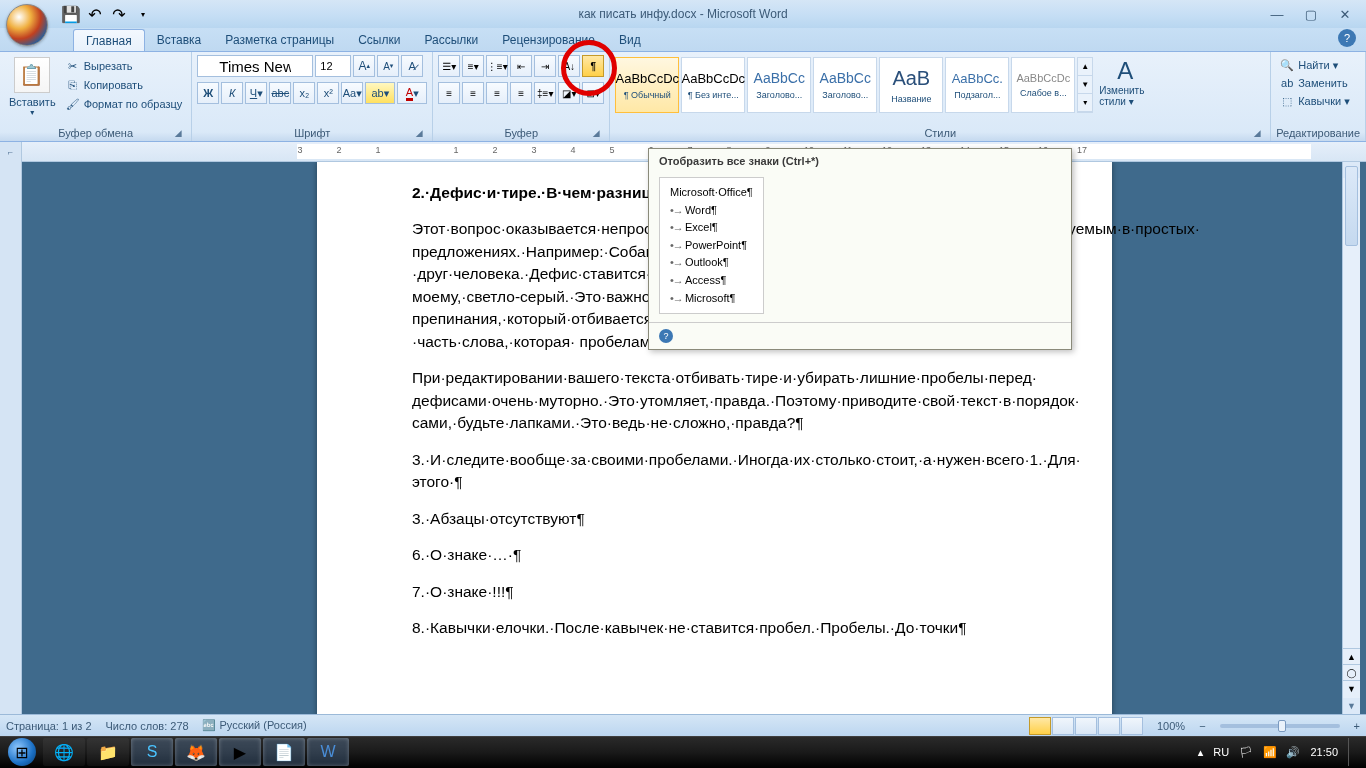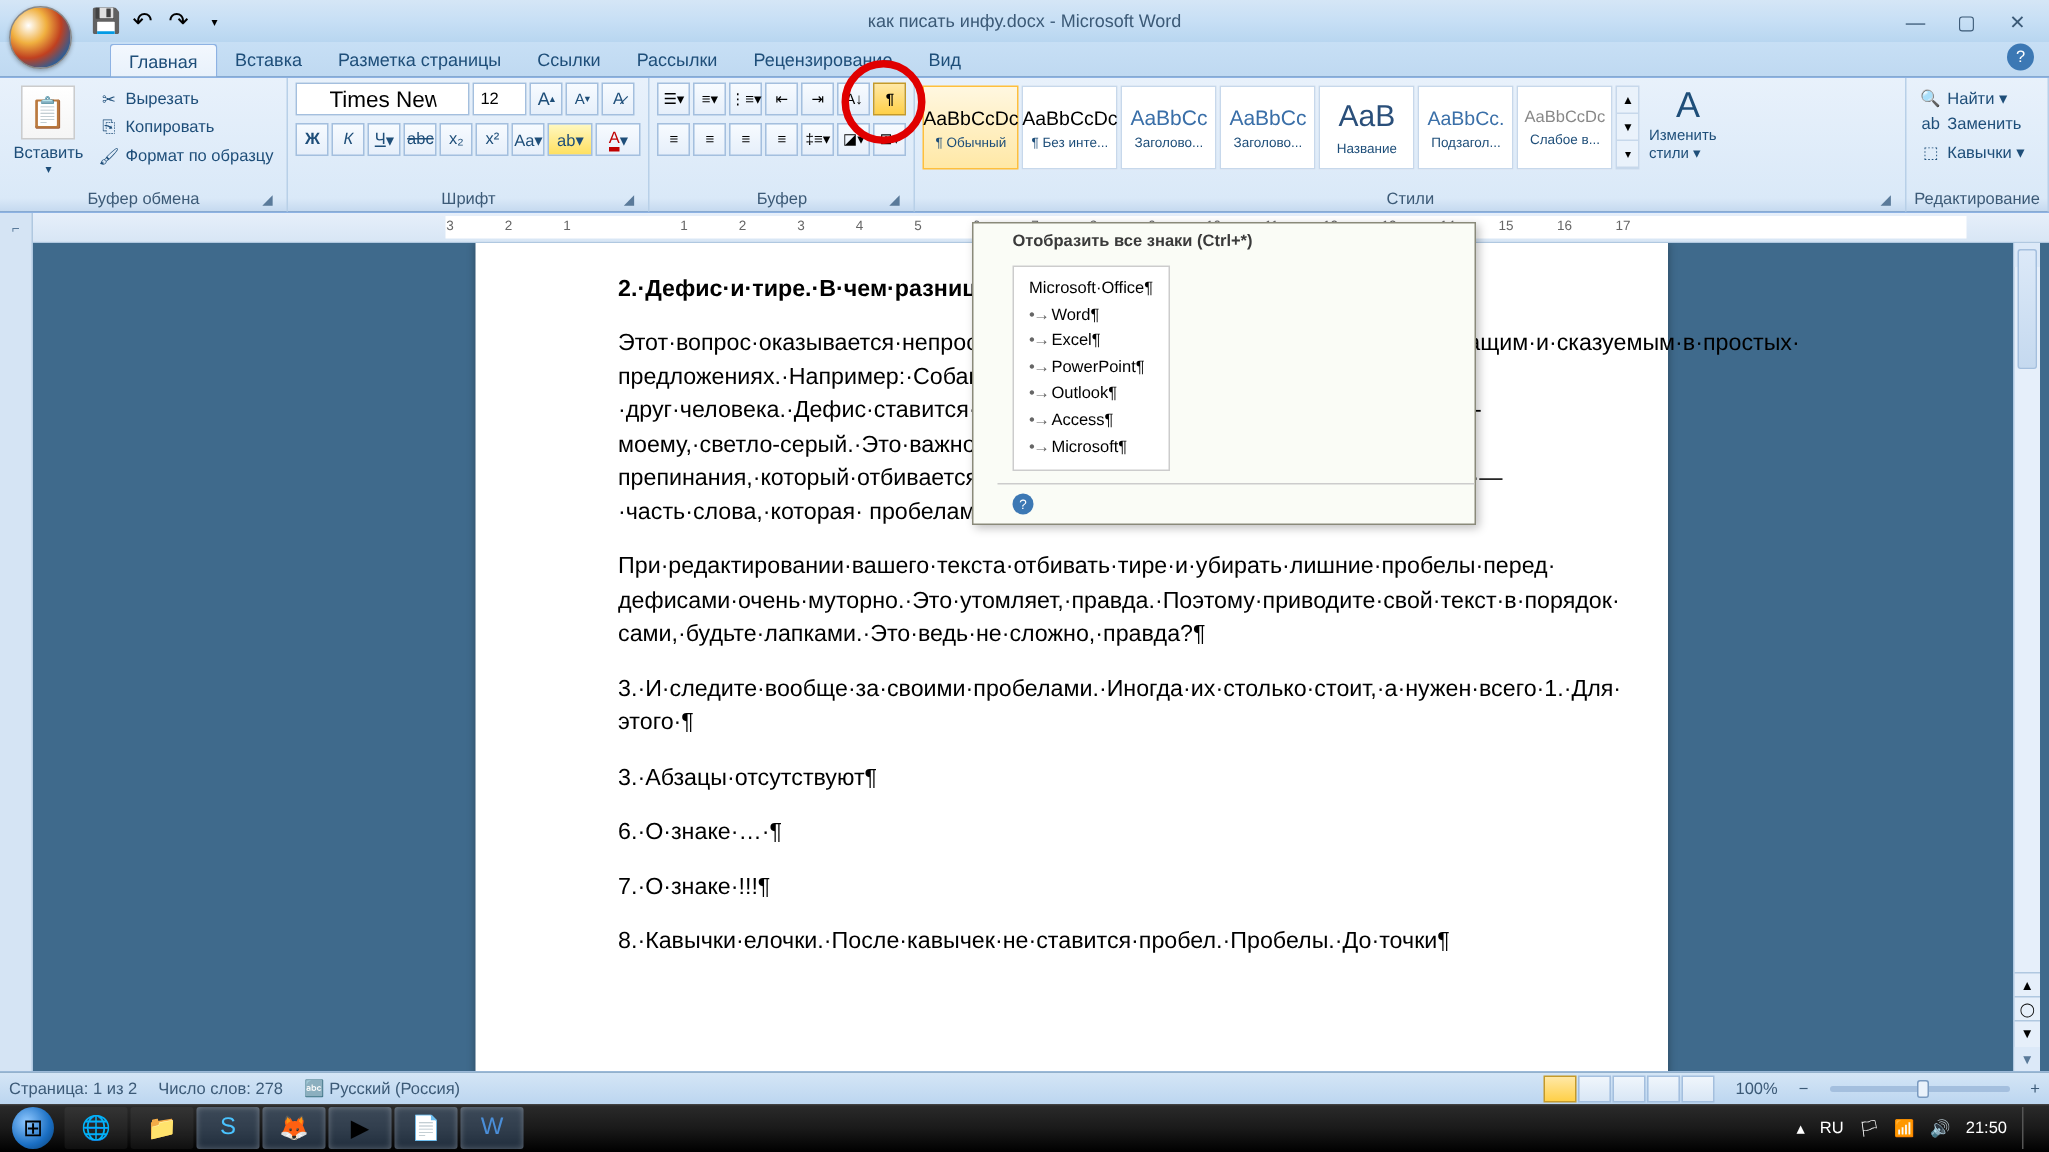--- a/index.html
+++ b/index.html
@@ -79,21 +79,21 @@
 .doc-text { font-family:"Times New Roman",serif; font-size:15.5px; color:#000; line-height:1.45; }
 .doc-text p { margin-bottom:14px; }
 .scroll-v { width:18px; background:#e6effa; border-left:1px solid #b0c8e0; position:relative; }
 .scroll-v .thumb { position:absolute; left:2px; right:2px; top:4px; height:80px; background:linear-gradient(#dce9f8,#c5d9ef); border:1px solid #a4bfde; border-radius:2px; }
 .scroll-v .arrow { height:16px; display:flex; align-items:center; justify-content:center; font-size:9px; color:#5a7a9a; background:#dce9f8; }
 .scroll-v .arrow.bot { position:absolute; bottom:0; left:0; right:0; }
 .scroll-v .page-btns { position:absolute; bottom:18px; left:0; right:0; }
 .scroll-v .page-btns div { height:16px; display:flex; align-items:center; justify-content:center; font-size:9px; border-top:1px solid #b0c8e0; }
 
 
-.tooltip-pop { position:absolute; left:648px; top:148px; width:336px; background:#fafcf6; border:1px solid #8a8a7a; box-shadow:2px 2px 6px rgba(0,0,0,.25); z-index:40; font-size:11px;padding-left:16px; }
+.tooltip-pop { position:absolute; left:648px; top:148px; width:424px; background:#fafcf6; border:1px solid #8a8a7a; box-shadow:2px 2px 6px rgba(0,0,0,.25); z-index:40; font-size:11px; }
 .tooltip-title { padding:6px 10px; font-weight:bold; color:#3a3a3a; }
 .tooltip-body { display:flex; padding:4px 10px 8px; gap:12px; }
 .tooltip-list { background:#fff; border:1px solid #ccc; padding:6px 10px; font-size:11px; line-height:1.6; }
 .tooltip-list .hdr { font-weight:normal; }
 .tooltip-list .itm::before { content:"•→ "; color:#666; letter-spacing:-1px; }
 .tooltip-desc { color:#5a5a5a; flex:1; padding-top:2px; }
 .tooltip-footer { border-top:1px solid #ccc; padding:6px 10px; color:#5a5a5a; display:flex; align-items:center; gap:6px; }
 .tooltip-footer .qm { width:14px; height:14px; border-radius:50%; background:#3c78b4; color:#fff; font-size:9px; display:flex; align-items:center; justify-content:center; }
 
 

